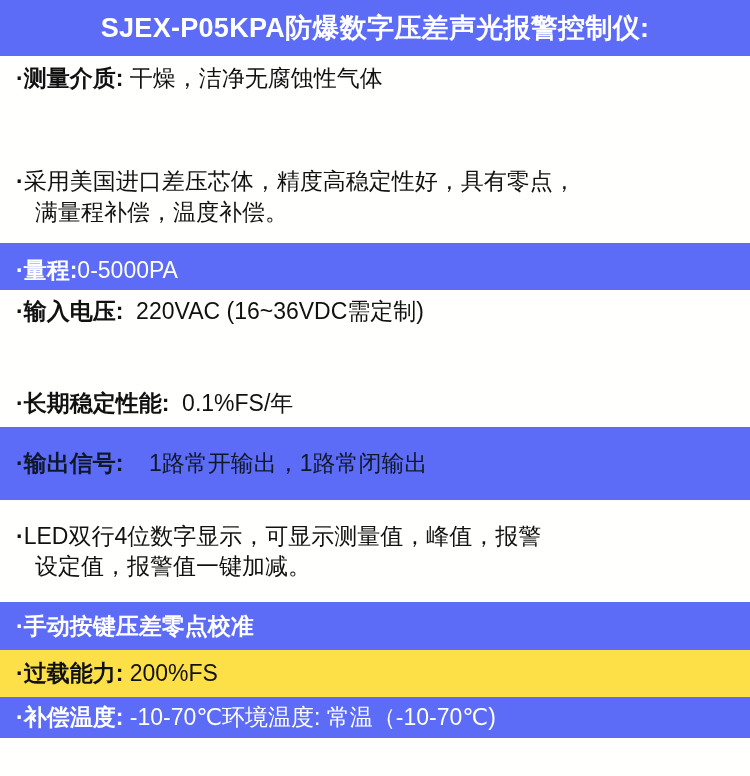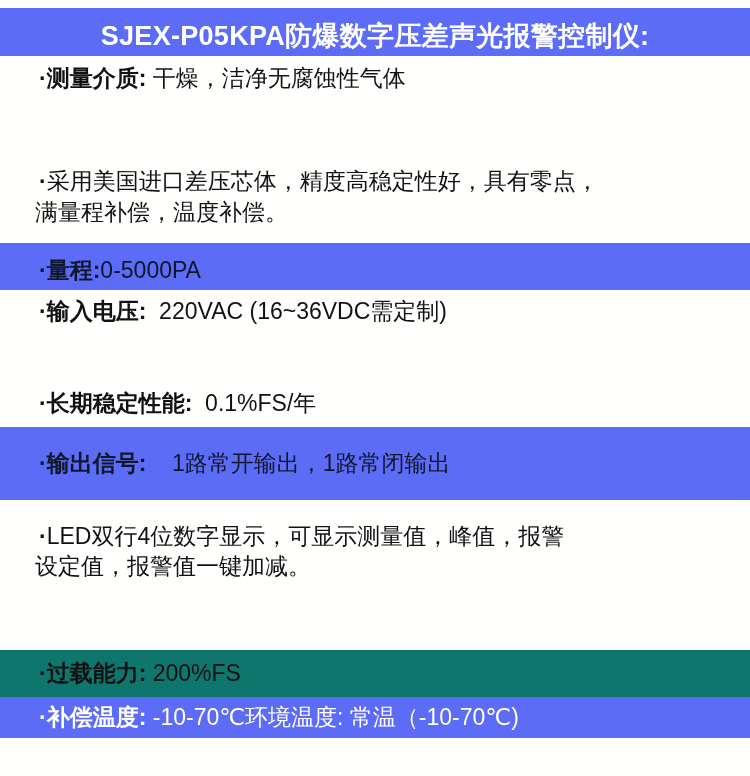--- a/index.html
+++ b/index.html
@@ -32,36 +32,35 @@
     background: #5c6cf7;
     color: #ffffff;
   }
   .row.white {
     background: #fffffd;
     color: #111111;
   }
   .title-row {
     align-items: center;
     justify-content: center;
-    margin-top: 8px;
   }
   .title-text {
     font-size: 27px;
     font-weight: bold;
     letter-spacing: 0.3px;
     white-space: nowrap;
     text-align: center;
     line-height: 1.05;
   }
   .line {
     display: block;
     white-space: pre;
     font-size: 23px;
     line-height: 1.32;
-    padding-left: 39px;
+    padding-left: 16px;
   }
   .line.indent {
     padding-left: 35px;
   }
   .bullet {
     font-weight: bold;
   }
   .lbl {
     font-weight: bold;
   }
@@ -81,21 +80,21 @@
   <div class="row white" style="top: 56px; height: 44px; background: rgb(255, 255, 253); color: rgb(17, 17, 17);">
     <span class="line"><span class="bullet">·</span><span class="lbl">测量介质:</span><span class="val"> 干燥，洁净无腐蚀性气体</span></span>
   </div>
 
 
   <div class="row white" style="top: 150px; height: 93px; background: rgb(255, 255, 253); color: rgb(17, 17, 17);">
     <span class="line"><span class="bullet">·</span><span class="val">采用美国进口差压芯体，精度高稳定性好，具有零点，</span></span>
     <span class="line indent"><span class="val">满量程补偿，温度补偿。</span></span>
   </div>
 
-  <div class="row blue" style="top: 243px; height: 54px; background: rgb(92, 108, 247); color: #0f172a;">
+  <div class="row blue" style="top: 243px; height: 54px; background: rgb(92, 108, 247); color: #ffffff;">
     <span class="line"><span class="bullet">·</span><span class="lbl">量程:</span><span class="val">0-5000PA</span></span>
   </div>
 
   <div class="row white" style="top: 290px; height: 43px; background: rgb(255, 255, 253); color: rgb(17, 17, 17);">
     <span class="line"><span class="bullet">·</span><span class="lbl">输入电压:</span><span class="val">  220VAC (16~36VDC需定制)</span></span>
   </div>
 
 
   <div class="row white" style="top: 380px; height: 47px; background: rgb(255, 255, 253); color: rgb(17, 17, 17);">
     <span class="line"><span class="bullet">·</span><span class="lbl">长期稳定性能:</span><span class="val">  0.1%FS/年</span></span>
@@ -103,22 +102,25 @@
 
   <div class="row blue" style="top: 427px; height: 73px; background: rgb(92, 108, 247); color: #0f172a;">
     <span class="line"><span class="bullet">·</span><span class="lbl">输出信号:</span><span class="val">    1路常开输出，1路常闭输出</span></span>
   </div>
 
   <div class="row white" style="top: 500px; height: 102px; background: rgb(255, 255, 253); color: rgb(17, 17, 17);">
     <span class="line"><span class="bullet">·</span><span class="val">LED双行4位数字显示，可显示测量值，峰值，报警</span></span>
     <span class="line indent"><span class="val">设定值，报警值一键加减。</span></span>
   </div>
 
+  <div class="row blue" style="top: 602px; height: 48px; background: rgb(92, 108, 247); color: rgb(255, 255, 255);">
+    <span class="line"><span class="bullet">·</span><span class="lbl">手动按键压差零点校准</span></span>
+  </div>
 
-  <div class="row white" style="top: 650px; height: 47px; background: #0f766e; color: rgb(17, 17, 17);">
+  <div class="row white" style="top: 650px; height: 47px; background: #fde047; color: rgb(17, 17, 17);">
     <span class="line"><span class="bullet">·</span><span class="lbl">过载能力:</span><span class="val"> 200%FS</span></span>
   </div>
 
   <div class="row blue" style="top: 697px; height: 41px; background: rgb(92, 108, 247); color: rgb(255, 255, 255);">
     <span class="line"><span class="bullet">·</span><span class="lbl">补偿温度:</span><span class="val"> -10-70℃环境温度: 常温（-10-70℃)</span></span>
   </div>
 
   <div class="row white" style="top: 745px; height: 31px; background: rgb(255, 255, 253); color: rgb(17, 17, 17);"></div>
 
 </div>

